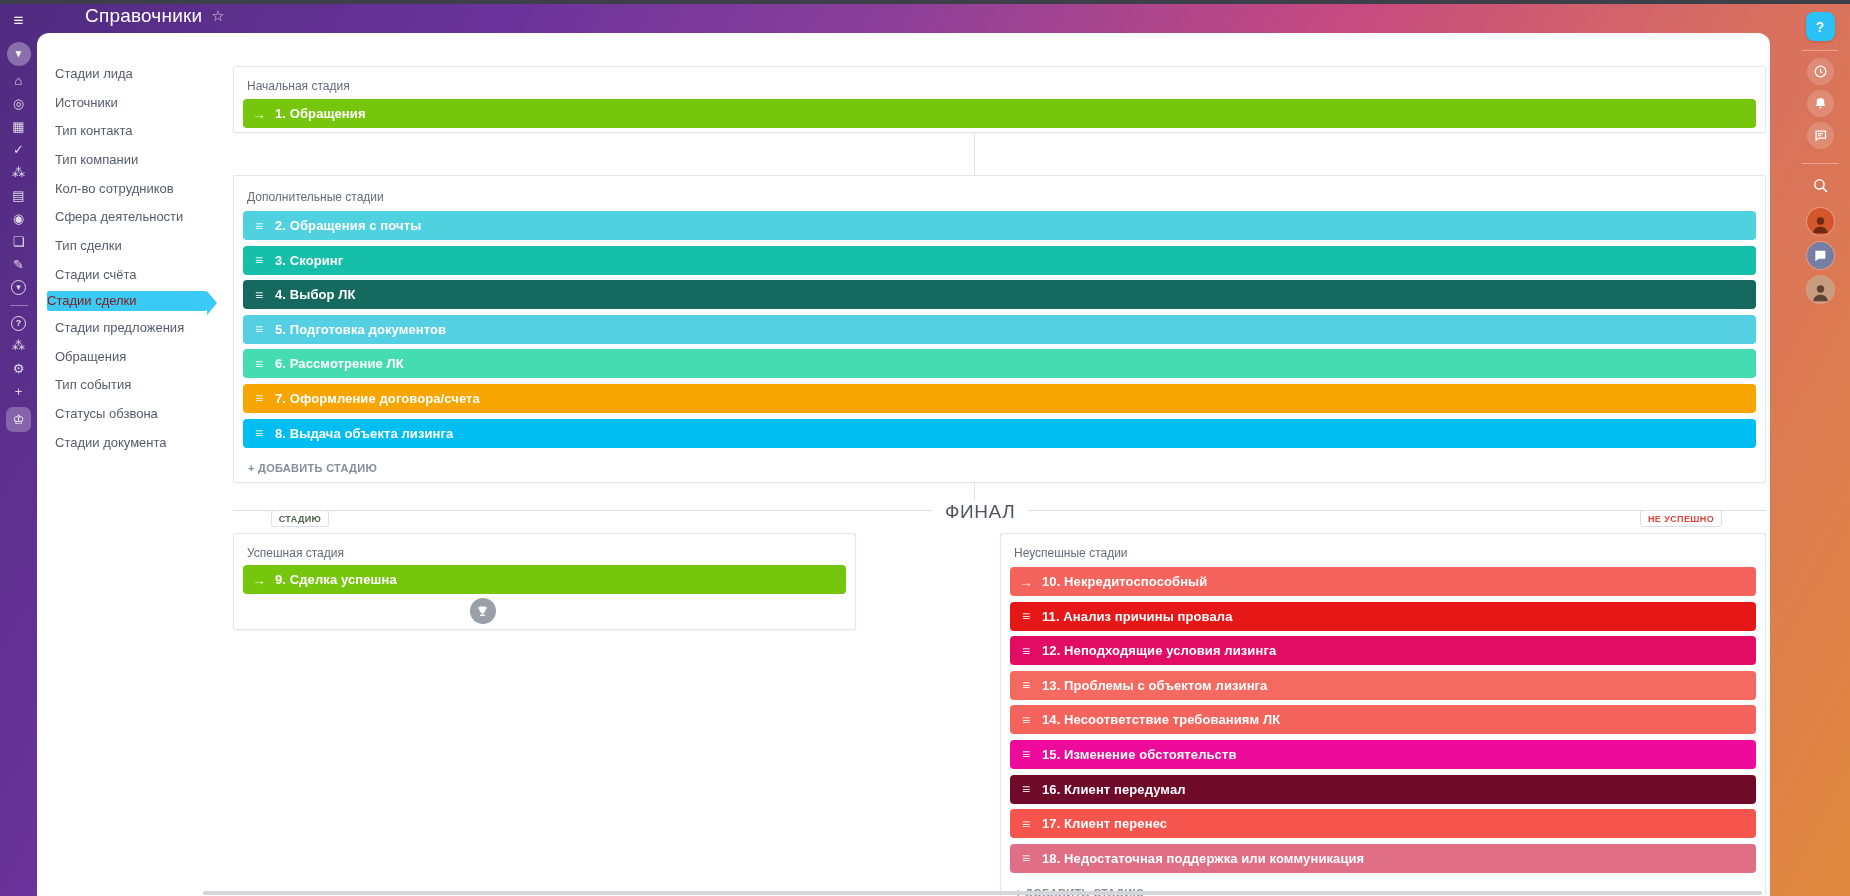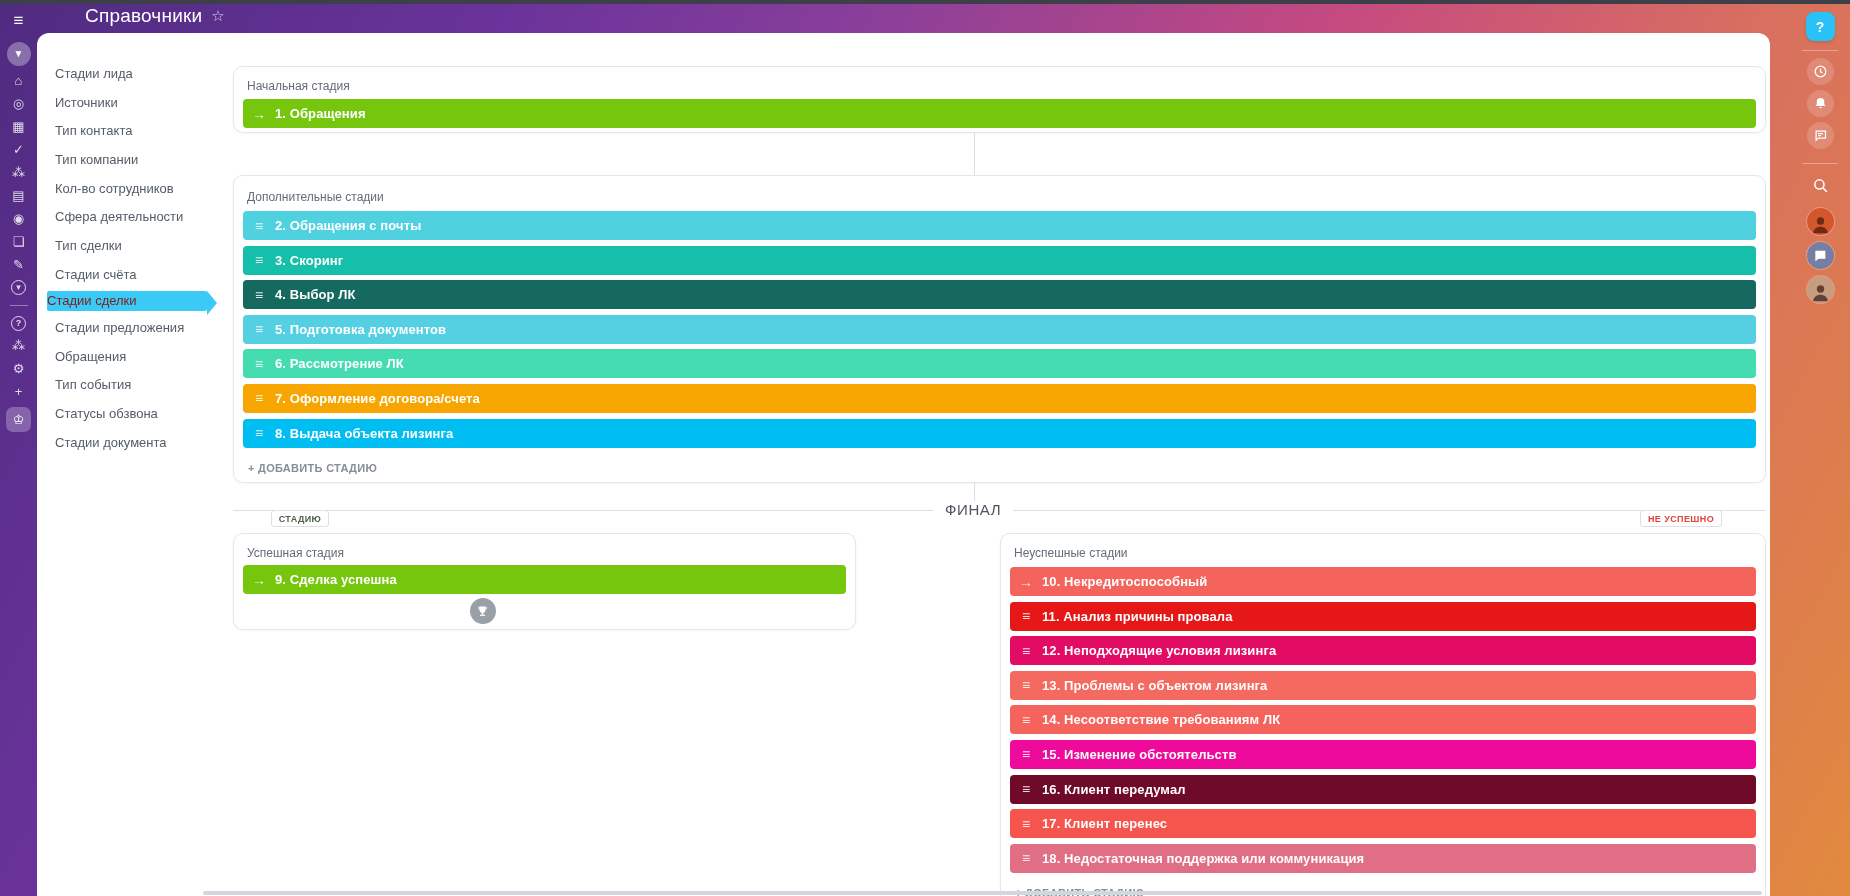--- a/index.html
+++ b/index.html
@@ -39,21 +39,21 @@
   
   .content-card { position:absolute; left:37px; top:33px; width:1733px; height:863px; background:#fff; border-radius:12px 12px 0 0; overflow:hidden; z-index:5; }
 
   
   .sidebar { position:absolute; left:18px; top:26px; width:162px; }
   .menu-item { height:28.7px; display:flex; align-items:center; font-size:13px; color:#53holder5b66; color:#535c68; cursor:pointer; white-space:nowrap; }
   .menu-item.active { position:relative; background:#3bc9f6; color:#7f1d1d; height:20px; margin:2.35px 0 2.35px -8px; padding-left:0; width:160px; border-radius:2px; }
   .menu-item.active::after { content:""; position:absolute; right:-10px; top:0; border-top:12px solid transparent; border-bottom:12px solid transparent; border-left:10px solid #3bc9f6; }
 
   
-  .panel { position:absolute; background:#fff; border:1px solid #e4e7ea; border-radius:10px; box-shadow:0 1px 3px rgba(50,50,70,.05); }
+  .panel { position:absolute; background:#fff; border:1px solid #e4e7ea; border-radius:2px; box-shadow:0 1px 3px rgba(50,50,70,.05); }
   .panel-label { font-size:12px; color:#626c78; padding:11px 13px 6px; }
   .stages { padding:0 9px; }
   .stage-bar { height:29px; border-radius:4px; margin-bottom:5.6px; display:flex; align-items:center; color:#fff; cursor:pointer; }
   .stage-icon { width:32px; text-align:center; font-size:14px; opacity:.85; flex:0 0 32px; }
   .stage-label { font-size:13px; font-weight:600; letter-spacing:.1px; white-space:nowrap; }
   .stage-bar.bold .stage-label { font-weight:700; }
   .add-stage { font-size:11px; font-weight:600; color:#868e99; letter-spacing:.3px; padding:9px 14px; cursor:pointer; white-space:nowrap; }
 
   .panel1 { left:196px; top:33px; width:1533px; height:67px; }
   .panel1 .panel-label { padding-top:12px; }
@@ -62,21 +62,21 @@
   .panel3 { left:196px; top:500px; width:623px; height:97px; }
   .panel3 .panel-label { padding-top:12px; padding-bottom:5px; }
   .panel4 { left:963px; top:500px; width:766px; height:396px; }
   .panel4 .panel-label { padding-top:12px; padding-bottom:7px; }
 
   .connector { position:absolute; width:1px; background:#dcdfe3; }
   .c1 { left:937px; top:100px; height:42px; }
   .c2 { left:937px; top:449px; height:28px; }
 
   .final-line { position:absolute; left:196px; top:477px; width:1533px; height:1px; background:#dcdfe3; }
-  .final-label { position:absolute; left:896px; top:468px; background:#fff; padding:0 12px; font-size:15px; color:#4f555e; letter-spacing:.6px; }
+  .final-label { position:absolute; left:896px; top:468px; background:#fff; padding:0 12px; font-size:19px; color:#4f555e; letter-spacing:.6px; }
   .tab { position:absolute; top:477px; height:17px; border:1px solid #dcdfe3; border-radius:3px; background:#fff; display:flex; align-items:center; justify-content:center; font-size:9px; font-weight:700; letter-spacing:.4px; cursor:default; }
   .success-tab { left:234px; width:58px; color:#50604f; }
   .fail-tab { left:1603px; width:82px; color:#df4238; }
 
   .trophy { position:absolute; left:38%; top:64px; width:26px; height:26px; border-radius:50%; background:#9aa0a8; display:flex; align-items:center; justify-content:center; }
   .trophy svg { width:15px; height:15px; }
 
   .hscrollbar { position:absolute; left:166px; right:8px; bottom:1px; height:4px; background:#d3d6da; border-radius:2px; }
 </style>
 </head>

